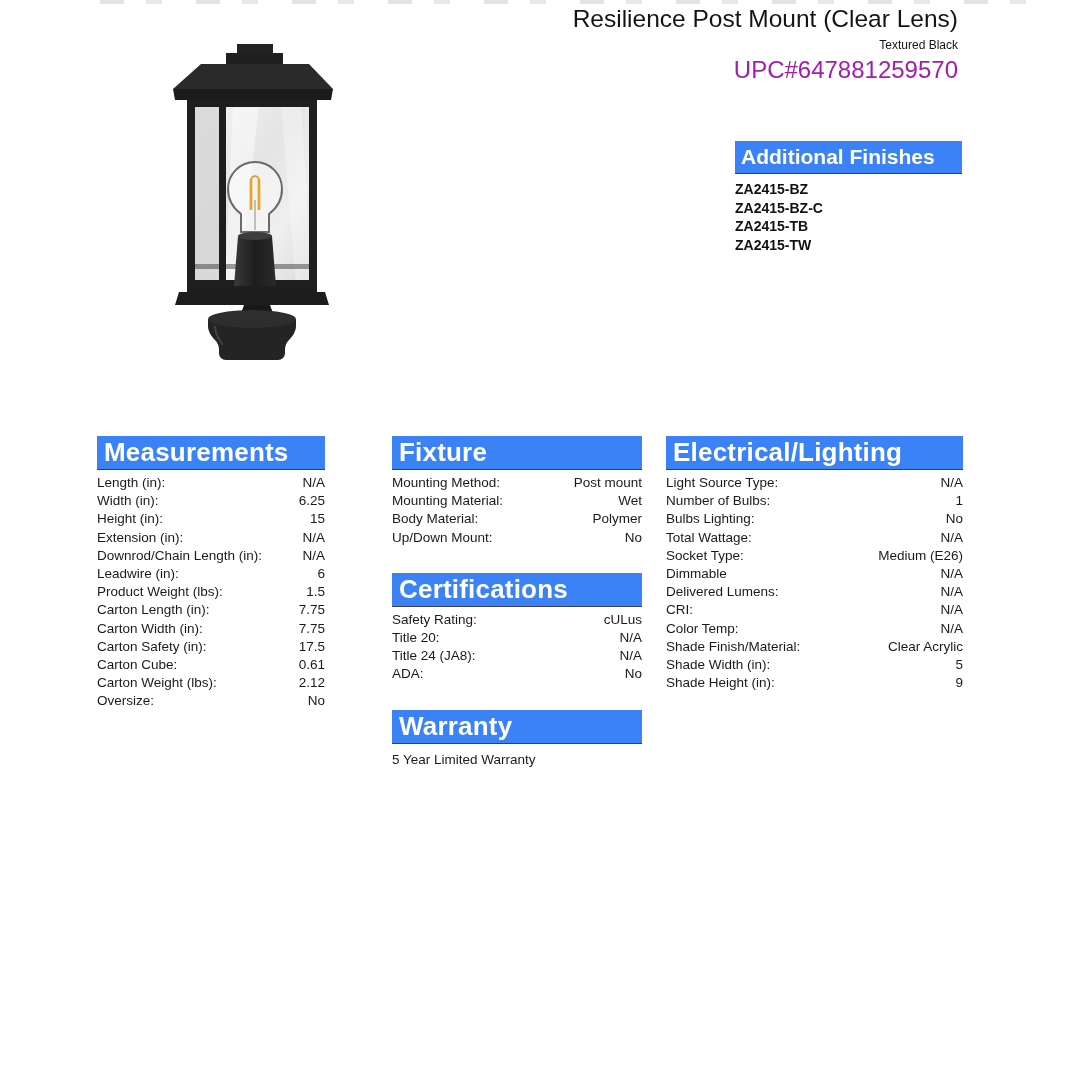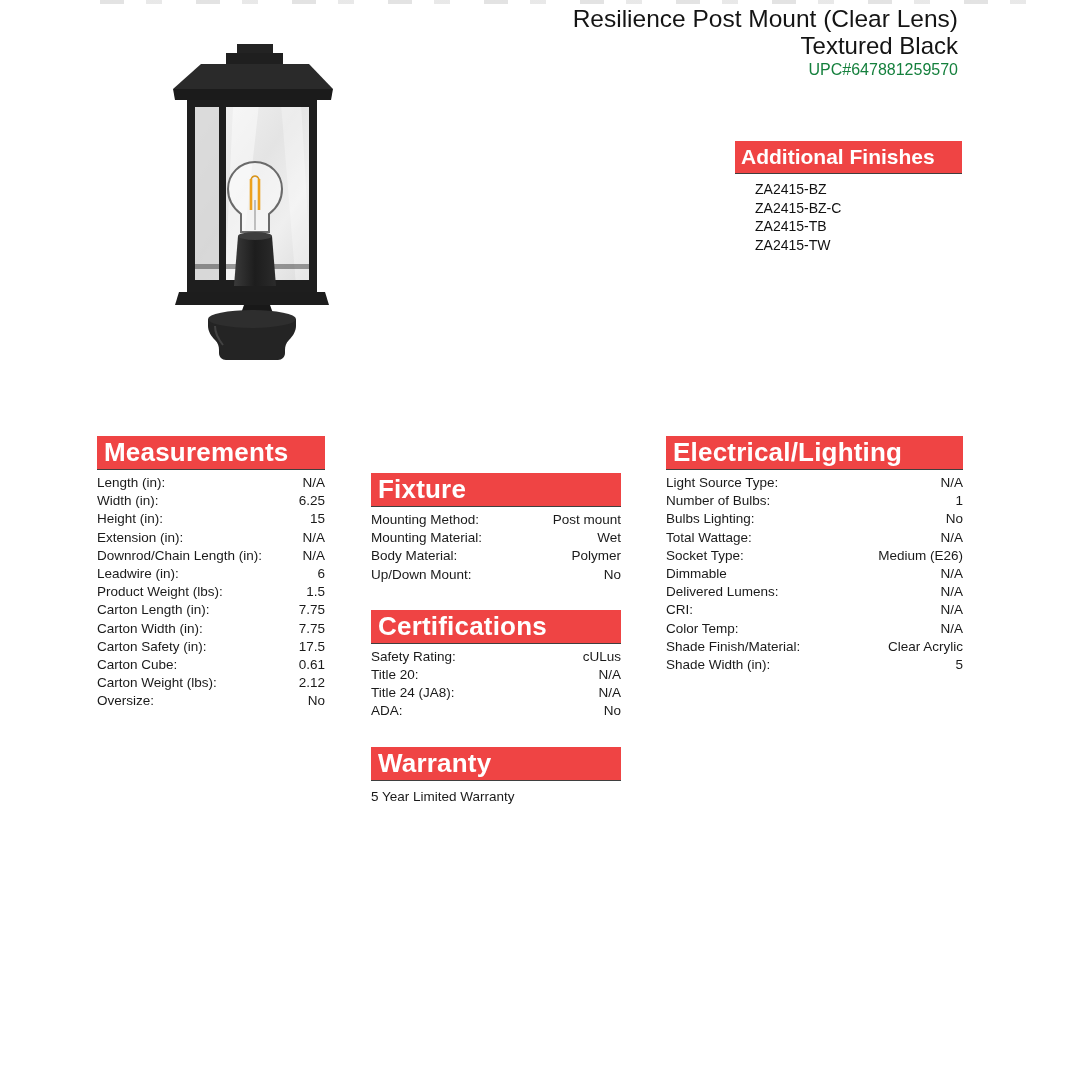--- a/index.html
+++ b/index.html
@@ -25,26 +25,26 @@
 
   
   .title-block {
     position: absolute;
     top: 5px;
     right: 122px;
     text-align: right;
     white-space: nowrap;
   }
   .product-name { font-size: 24.5px; line-height: 28px; color: #141414; }
-  .finish-name  { font-size: 24px;   line-height: 25px; color: #141414; }
-  .upc          { font-size: 16px; line-height: 24px; color: #15803d; }
+  .finish-name  { font-size: 12px;   line-height: 25px; color: #141414; }
+  .upc          { font-size: 24px; line-height: 24px; color: #a21caf; }
 
   
   .bar {
-    background: #ef4444;
+    background: #3b82f6;
     color: #ffffff;
     font-weight: bold;
     box-sizing: border-box;
     border-bottom: 1px solid #3f3f3f;
   }
   .section-bar {
     height: 34px;
     line-height: 33px;
     font-size: 26px;
     padding-left: 7px;
@@ -59,30 +59,29 @@
   }
   .finishes-bar {
     height: 33px;
     line-height: 32px;
     font-size: 21px;
     padding-left: 6px;
   }
   .finish-list { margin-top: 6px; }
   .finish-item {
     font-size: 14px;
-    font-weight: normal;
+    font-weight: bold;
     line-height: 18.5px;
     color: #111111;
-    margin-left: 20px;
   }
 
   
   .spec-col { position: absolute; top: 436px; }
   .col-measurements { left: 97px;  width: 228px; }
-  .col-middle       { left: 371px; width: 250px; margin-top: 37px; }
+  .col-middle       { left: 392px; width: 250px; }
   .col-electrical   { left: 666px; width: 297px; }
 
   .spec-rows { margin-top: 4px; }
   .spec-row {
     display: flex;
     justify-content: space-between;
     align-items: baseline;
     font-size: 13.5px;
     line-height: 18.2px;
     color: #1a1a1a;
@@ -326,16 +325,20 @@
           <span class="spec-value">N/A</span>
         </div>
         <div class="spec-row">
           <span class="spec-label">Shade Finish/Material:</span>
           <span class="spec-value">Clear Acrylic</span>
         </div>
         <div class="spec-row">
           <span class="spec-label">Shade Width (in):</span>
           <span class="spec-value">5</span>
         </div>
+        <div class="spec-row">
+          <span class="spec-label">Shade Height (in):</span>
+          <span class="spec-value">9</span>
+        </div>
       </div>
   </div>
 
 </div>
 
 </body></html>

